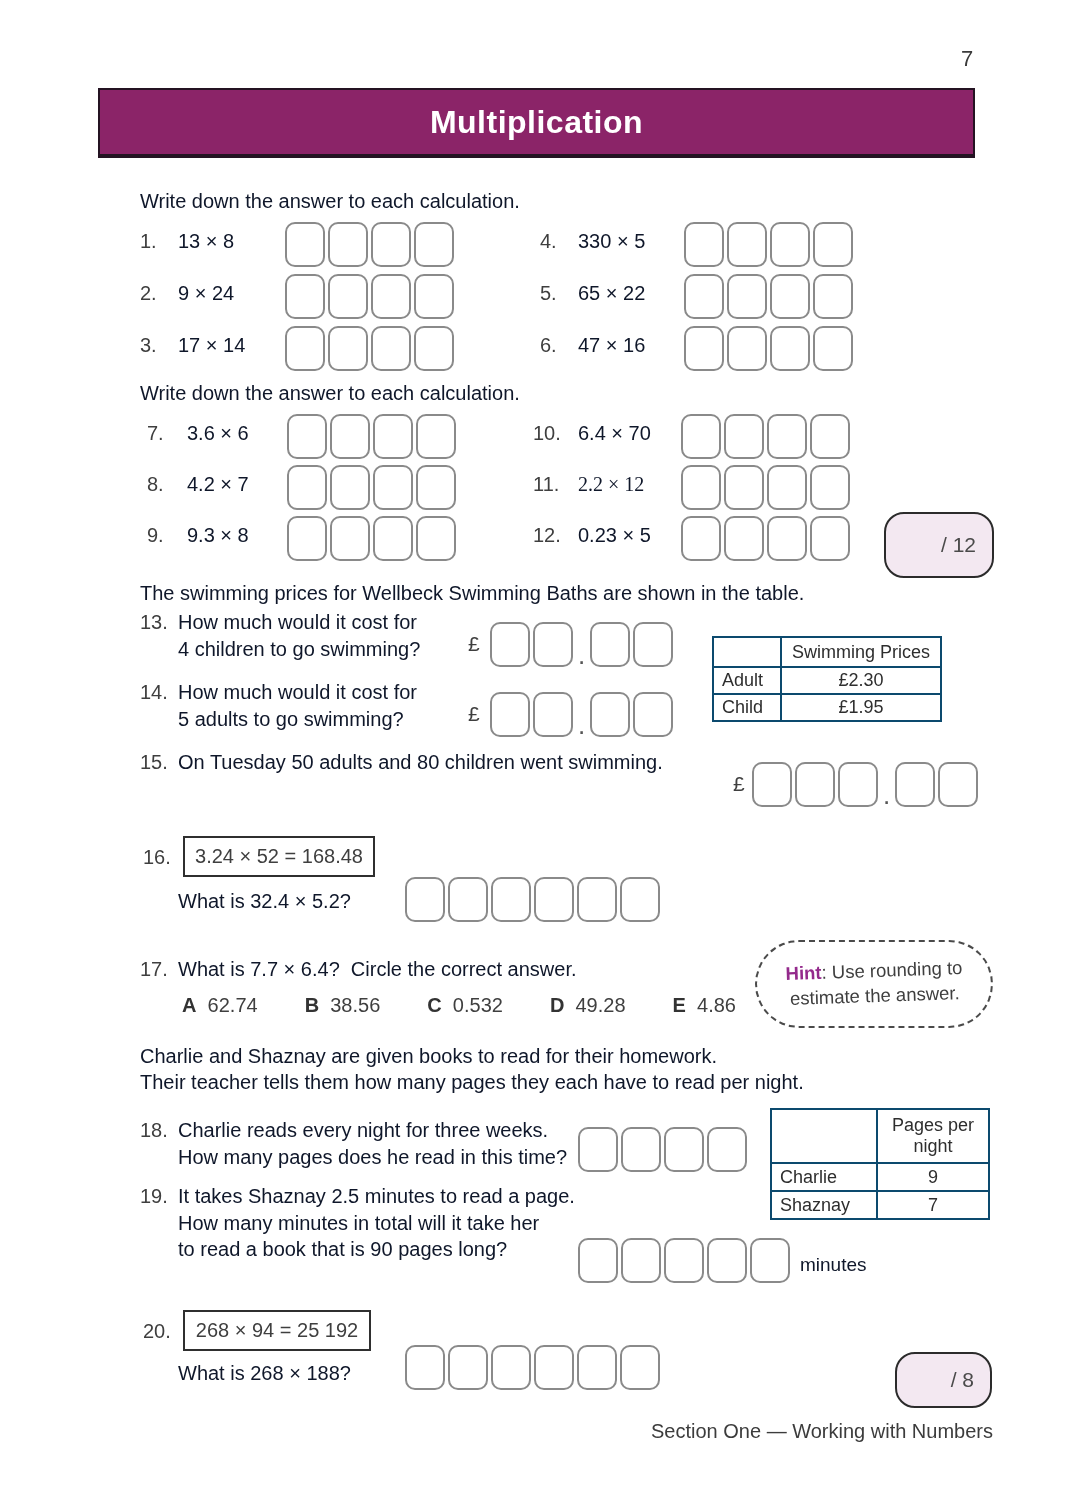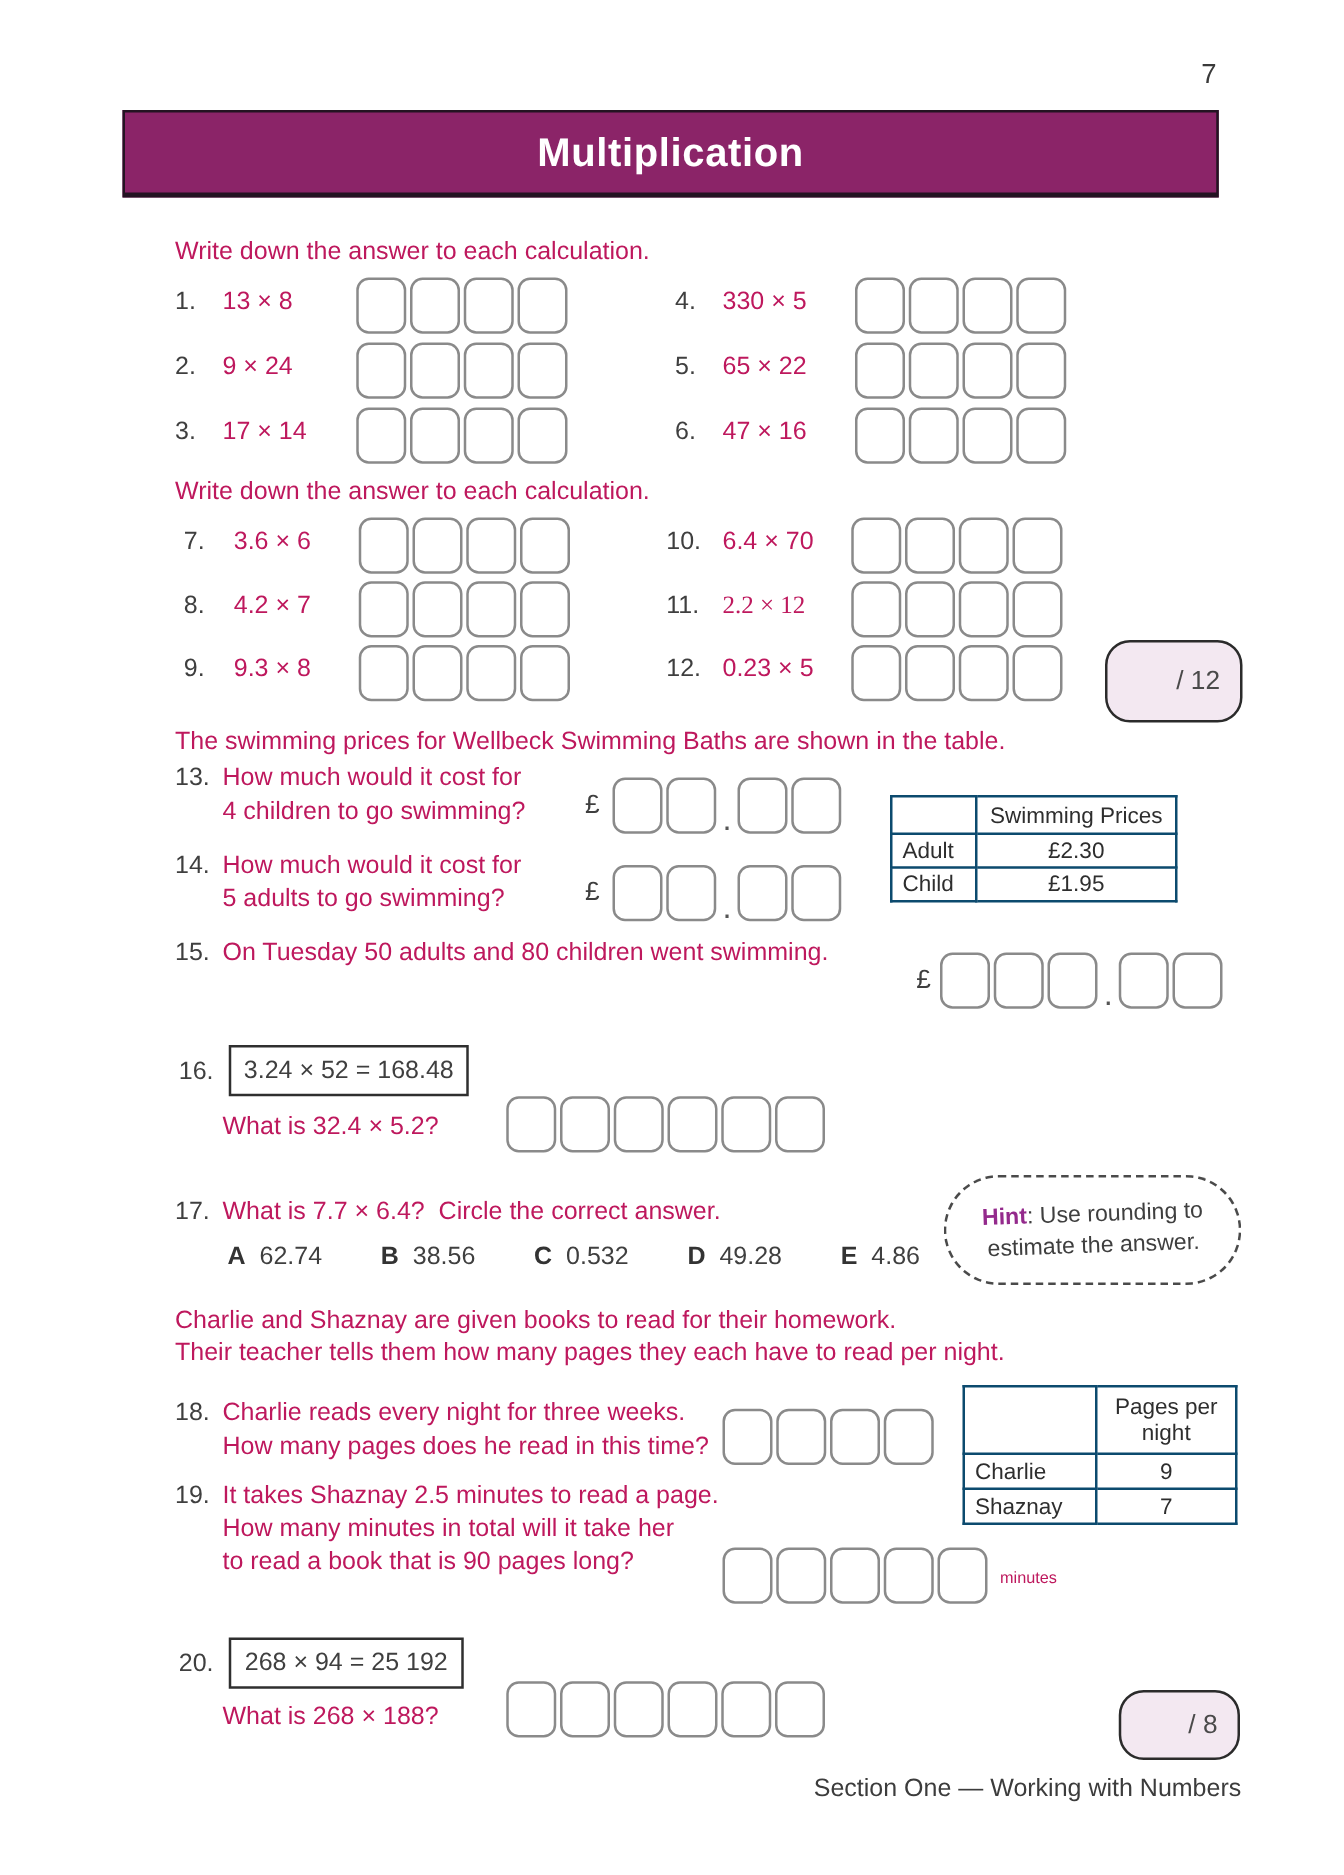--- a/index.html
+++ b/index.html
@@ -2,21 +2,21 @@
 <html><head>
 <meta charset="utf-8">
 <style>
   * { margin:0; padding:0; box-sizing:border-box; }
   html,body { background:#ffffff; }
   .page {
     position:relative; width:1075px; height:1500px; background:#ffffff;
     font-family:"Liberation Sans", sans-serif; color:#3f3f3f; overflow:hidden;
   }
   .abs { position:absolute; }
-  .t { white-space:pre; font-size:20px; color:#be185d; }
+  .t { white-space:pre; font-size:20px; color:#0f172a; }
   .qnum { font-size:20px; color:#3f3f3f; }
   .pagenum { font-size:22px; color:#3a3a3a; }
   .headerbar {
     position:absolute; left:98px; top:88px; width:877px; height:70px;
     background:#8b2468; border:2px solid #241322; border-bottom-width:4px;
     display:flex; align-items:center; justify-content:center;
   }
   .headerbar .title { color:#ffffff; font-size:32px; font-weight:bold; letter-spacing:0.5px; }
   .bgroup { position:absolute; display:flex; gap:3px; align-items:flex-end; }
   .abox {
@@ -303,21 +303,21 @@
   <span class="abs t" style="left:178px; top:1185px;">It takes Shaznay 2.5 minutes to read a page.</span>
   <span class="abs t" style="left:178px; top:1212px;">How many minutes in total will it take her</span>
   <span class="abs t" style="left:178px; top:1238px;">to read a book that is 90 pages long?</span>
   <span class="bgroup" style="left:578px; top:1238px;">
       <span class="abox"></span>
       <span class="abox"></span>
       <span class="abox"></span>
       <span class="abox"></span>
       <span class="abox"></span>
     </span>
-  <span class="abs t" style="left:800px; top:1254px; font-size:13px;">minutes</span>
+  <span class="abs t" style="left:800px; top:1254px; font-size:19px;">minutes</span>
 
   <span class="abs qnum" style="left:143px; top:1320px;">20.</span>
   <div class="eqbox" style="left:183px; top:1310px; width:188px; height:41px;">268 × 94 = 25 192</div>
   <span class="abs t" style="left:178px; top:1362px;">What is 268 × 188?</span>
   <span class="bgroup" style="left:405px; top:1345px;">
       <span class="abox"></span>
       <span class="abox"></span>
       <span class="abox"></span>
       <span class="abox"></span>
       <span class="abox"></span>

